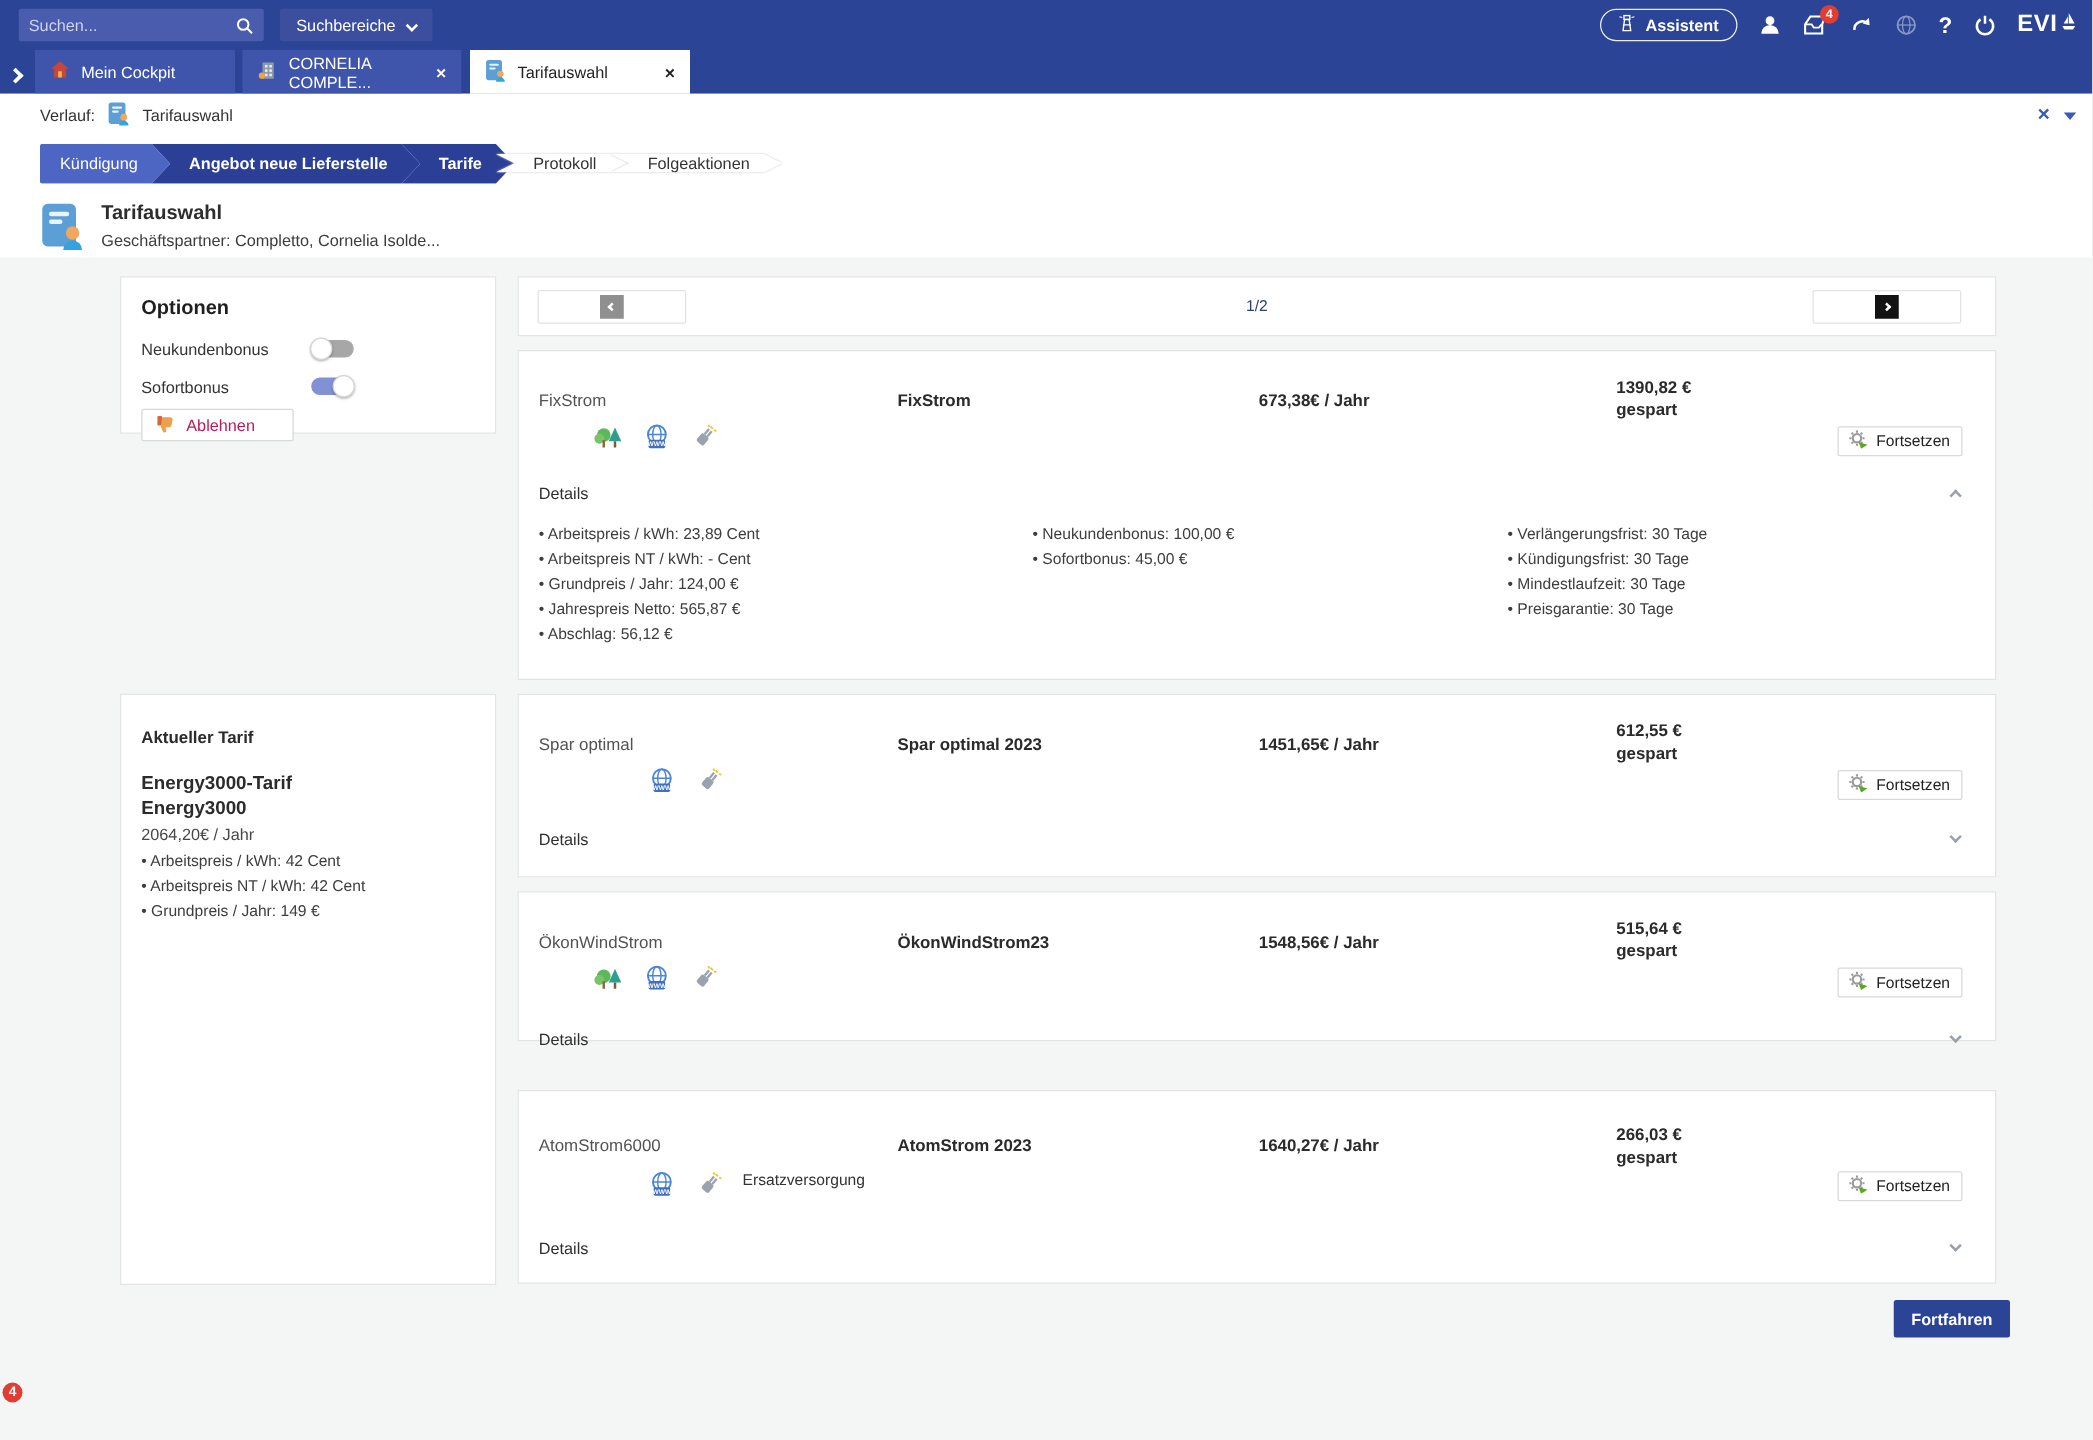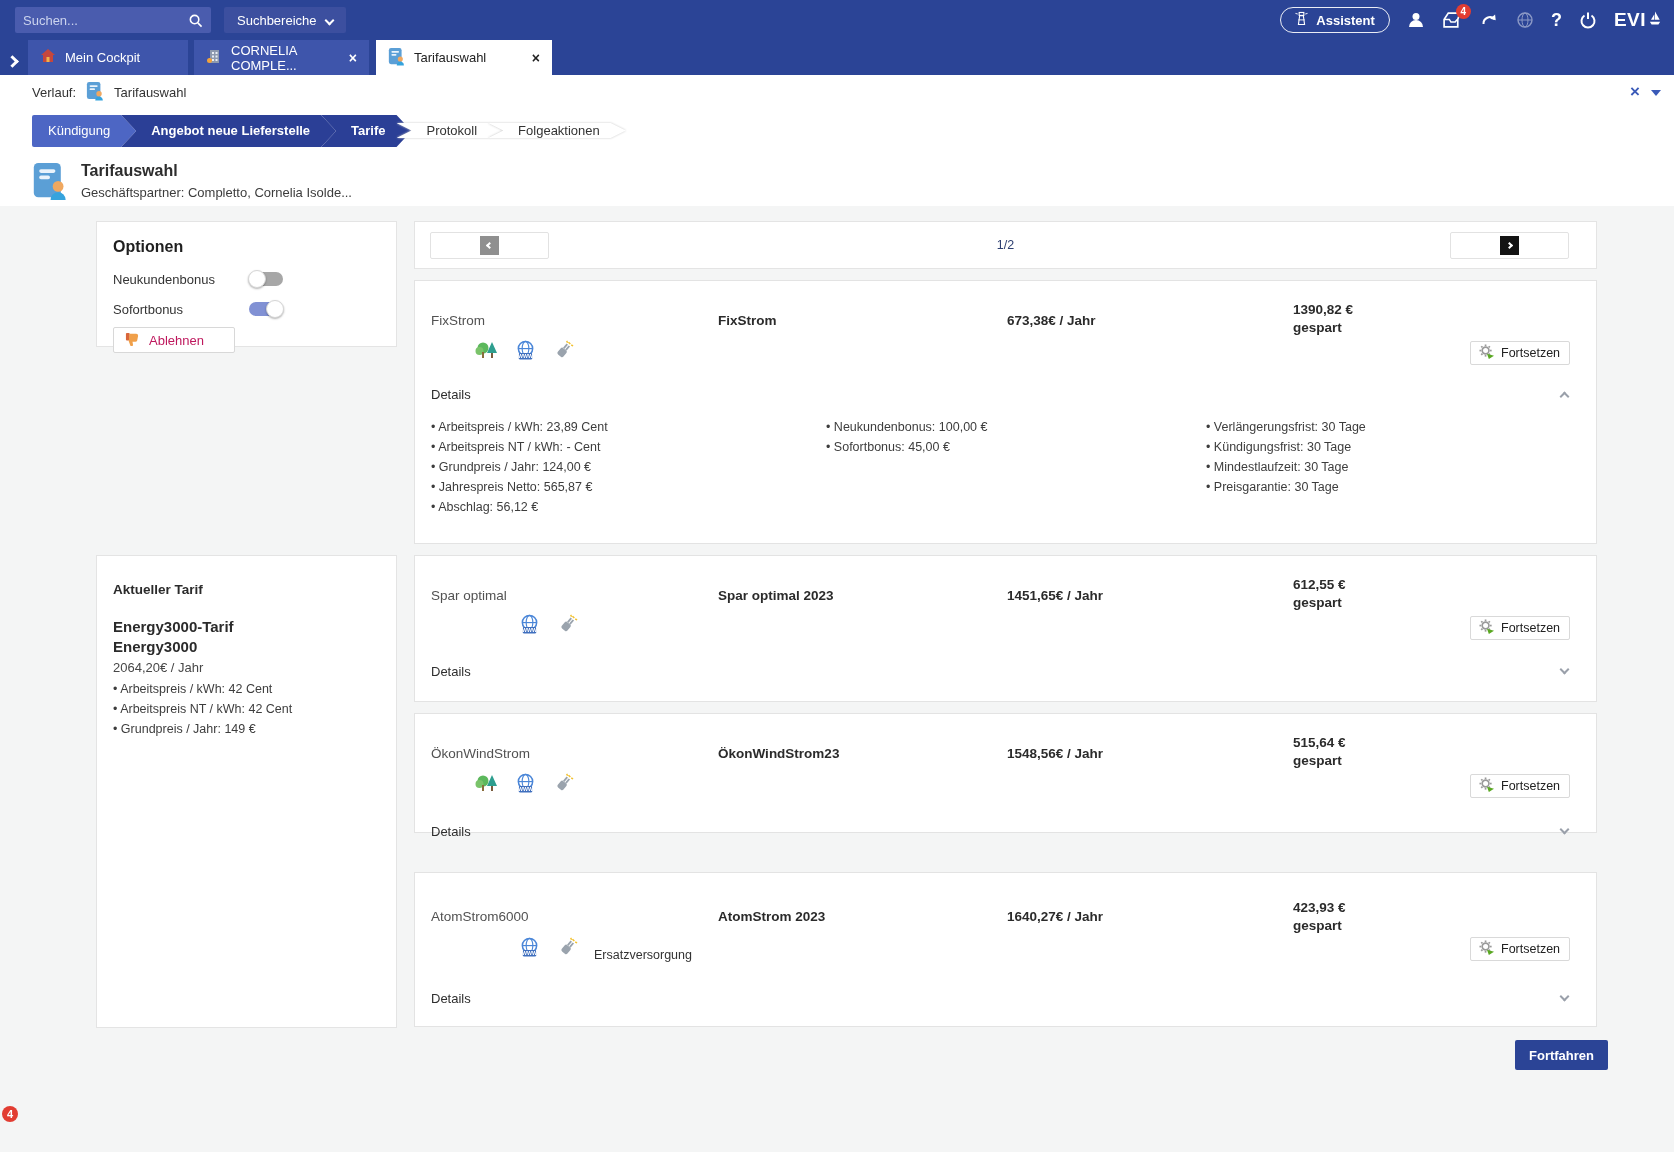--- a/index.html
+++ b/index.html
@@ -87,21 +87,21 @@
   .pagibtn{position:absolute;top:10px;width:119px;height:27px;background:#fff;border:1px solid #e2e2e2;border-radius:2px;display:flex;align-items:center;justify-content:center;cursor:pointer}
   .pagibtn .box{width:19px;height:19px;display:flex;align-items:center;justify-content:center;color:#fff}
   .pagibtn .box .chv{width:5px;height:5px}
   .box.gray{background:#8f8f8f}
   .box.black{background:#131313}
   .pagi-num{position:absolute;left:0;right:0;top:16px;text-align:center;font-size:12.5px;color:#2c3e70}
 
   
   .card{position:absolute;left:414px;width:1183px;background:#fff;border:1px solid #e3e3e3}
   .c-name{position:absolute;left:16px;top:32px;font-size:13.5px;color:#525252}
-  .c-badges{position:absolute;top:58px;display:flex;align-items:flex-end;gap:16px}
+  .c-badges{position:absolute;top:58px;display:flex;align-items:flex-start;gap:16px}
   .c-note{font-size:12.5px;color:#333}
   .c-product{position:absolute;left:303px;top:32px;font-size:13.5px;font-weight:bold;color:#2b2b2b}
   .c-price{position:absolute;left:592px;top:32px;font-size:13.5px;font-weight:bold;color:#2b2b2b}
   .c-saved{position:absolute;left:878px;top:20px;font-size:13.5px;font-weight:bold;color:#2b2b2b;line-height:18px}
   .c-action{position:absolute;right:26px;top:60px;width:100px;height:24px;display:flex;align-items:center;gap:7px;background:#fff;border:1px solid #d9d9d9;border-radius:2px;padding:0 8px;font-size:12.5px;color:#222;cursor:pointer}
   .c-details{position:absolute;left:16px;font-size:13px;color:#2e2e2e;cursor:pointer}
   .c-chev{position:absolute;right:28px;color:#9aa0aa;cursor:pointer}
   .dgrid{position:absolute;left:16px;right:30px;top:136px;display:grid;grid-template-columns:395px 380px 1fr}
 
   .btn-primary{position:absolute;left:1515px;top:834px;height:30px;padding:0 14px;background:#2b4496;color:#fff;border:none;border-radius:2px;font-size:13px;font-weight:bold;cursor:pointer}
@@ -512,21 +512,21 @@
                   <rect x="9.5" y="3" width="2" height="6" fill="#9aa3ad"></rect>
                   <rect x="12.5" y="3" width="2" height="6" fill="#9aa3ad"></rect>
                 </g>
                 <path d="M18 2 l2 2 M21 5 l2 1 M16 0.5 l1 2" stroke="#f2c12e" stroke-width="1.6"></path>
               </svg></span>
           <span class="c-note">Ersatzversorgung</span>
         </div>
         <div class="c-product" style="top:36px">AtomStrom 2023</div>
         <div class="c-price" style="top:36px">1640,27€ / Jahr</div>
         <div class="c-saved" style="top:26px">
-          <div>423,93 €</div>
+          <div>266,03 €</div>
           <div>gespart</div>
         </div>
         <button class="c-action" style="top:64px">
           <span><svg width="15" height="15" viewBox="0 0 16 16">
                 <circle cx="7" cy="7" r="3.6" fill="none" stroke="#9a9a9a" stroke-width="1.8"></circle>
                 <g stroke="#9a9a9a" stroke-width="1.8">
                   <line x1="7" y1="0.5" x2="7" y2="2.3"></line>
                   <line x1="7" y1="11.7" x2="7" y2="13.5"></line>
                   <line x1="0.5" y1="7" x2="2.3" y2="7"></line>
                   <line x1="11.7" y1="7" x2="13.5" y2="7"></line>

